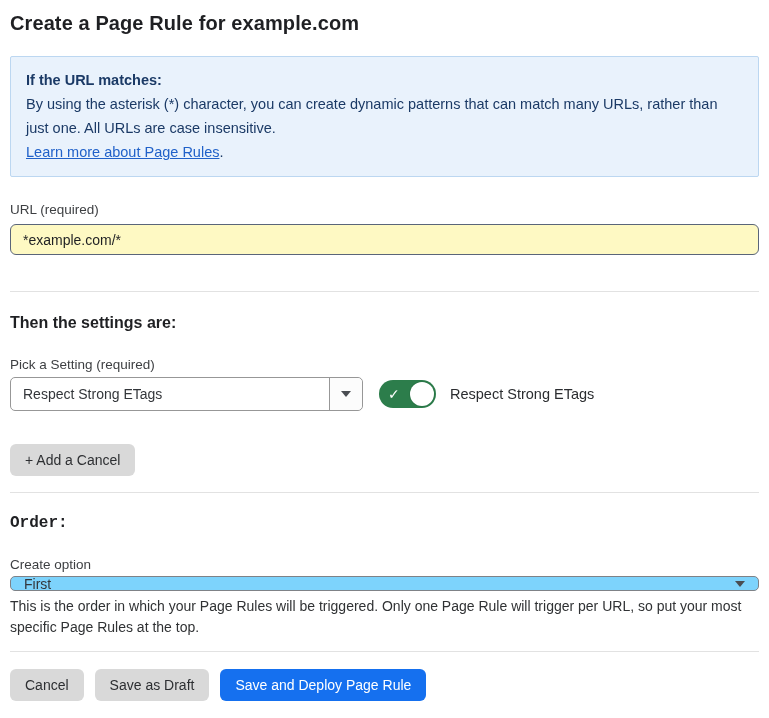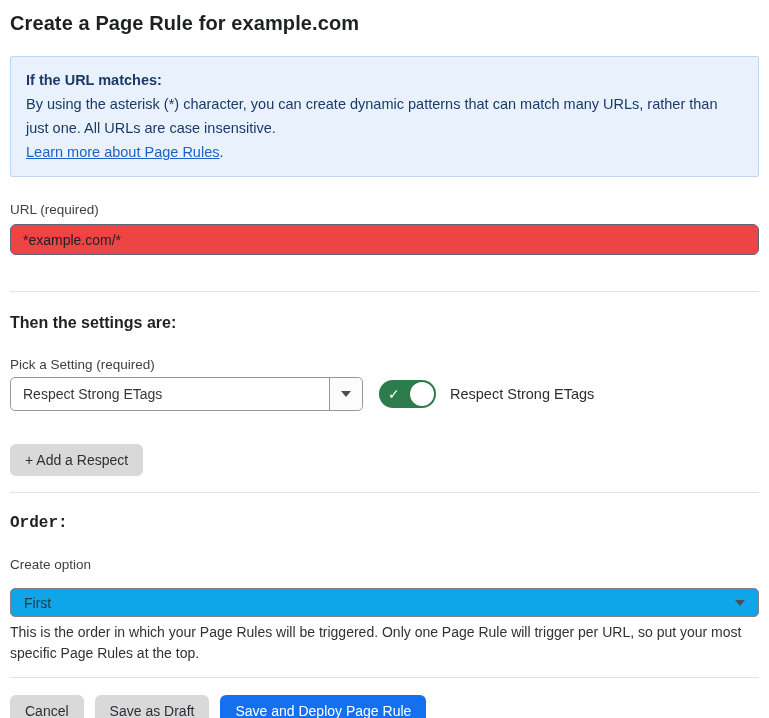--- a/index.html
+++ b/index.html
@@ -42,21 +42,21 @@
     margin-top: 25px;
     font-size: 13.5px;
     color: #3d3f42;
   }
 
   .url-input {
     display: block;
     margin-top: 7px;
     width: 749px;
     height: 31px;
-    background: #ef4444;
+    background: #fef9c3;
     border: 1px solid #5a6579;
     border-radius: 6px;
     padding: 0 12px;
     font-family: "Liberation Sans", sans-serif;
     font-size: 14px;
     color: #1f2023;
     outline: none;
   }
 
   hr.divider {
@@ -164,24 +164,24 @@
     background: #d9d9d9;
     color: #2d2f32;
   }
   .btn-primary {
     background: #1570ef;
     color: #ffffff;
   }
   .add-setting-btn { margin-top: 33px; }
 
   .order-select {
-    margin-top: 16px;
+    margin-top: 4px;
     width: 749px;
-    height: 29px;
-    background: #0ea5e9;
+    height: 15px;
+    background: #7dd3fc;
     border: 1px solid #7f8287;
     border-radius: 5px;
     display: flex;
     align-items: center;
     justify-content: space-between;
     padding: 0 13px;
     font-size: 14px;
     color: #33363a;
     cursor: pointer;
   }
@@ -232,21 +232,21 @@
         <span class="caret-down"></span>
       </div>
     </div>
     <div class="toggle" role="switch" aria-checked="true">
       <span class="toggle-check">✓</span>
       <span class="toggle-knob"></span>
     </div>
     <div class="toggle-label">Respect Strong ETags</div>
   </div>
 
-  <button class="btn btn-secondary add-setting-btn">+ Add a Respect</button>
+  <button class="btn btn-secondary add-setting-btn">+ Add a Cancel</button>
 
   <hr class="divider hr-2">
 
   <h2 class="section-heading order-heading">Order:</h2>
 
   <div class="field-label">Create option</div>
 
   <div class="order-select">
     <span>First</span>
     <span class="caret-down"></span>

